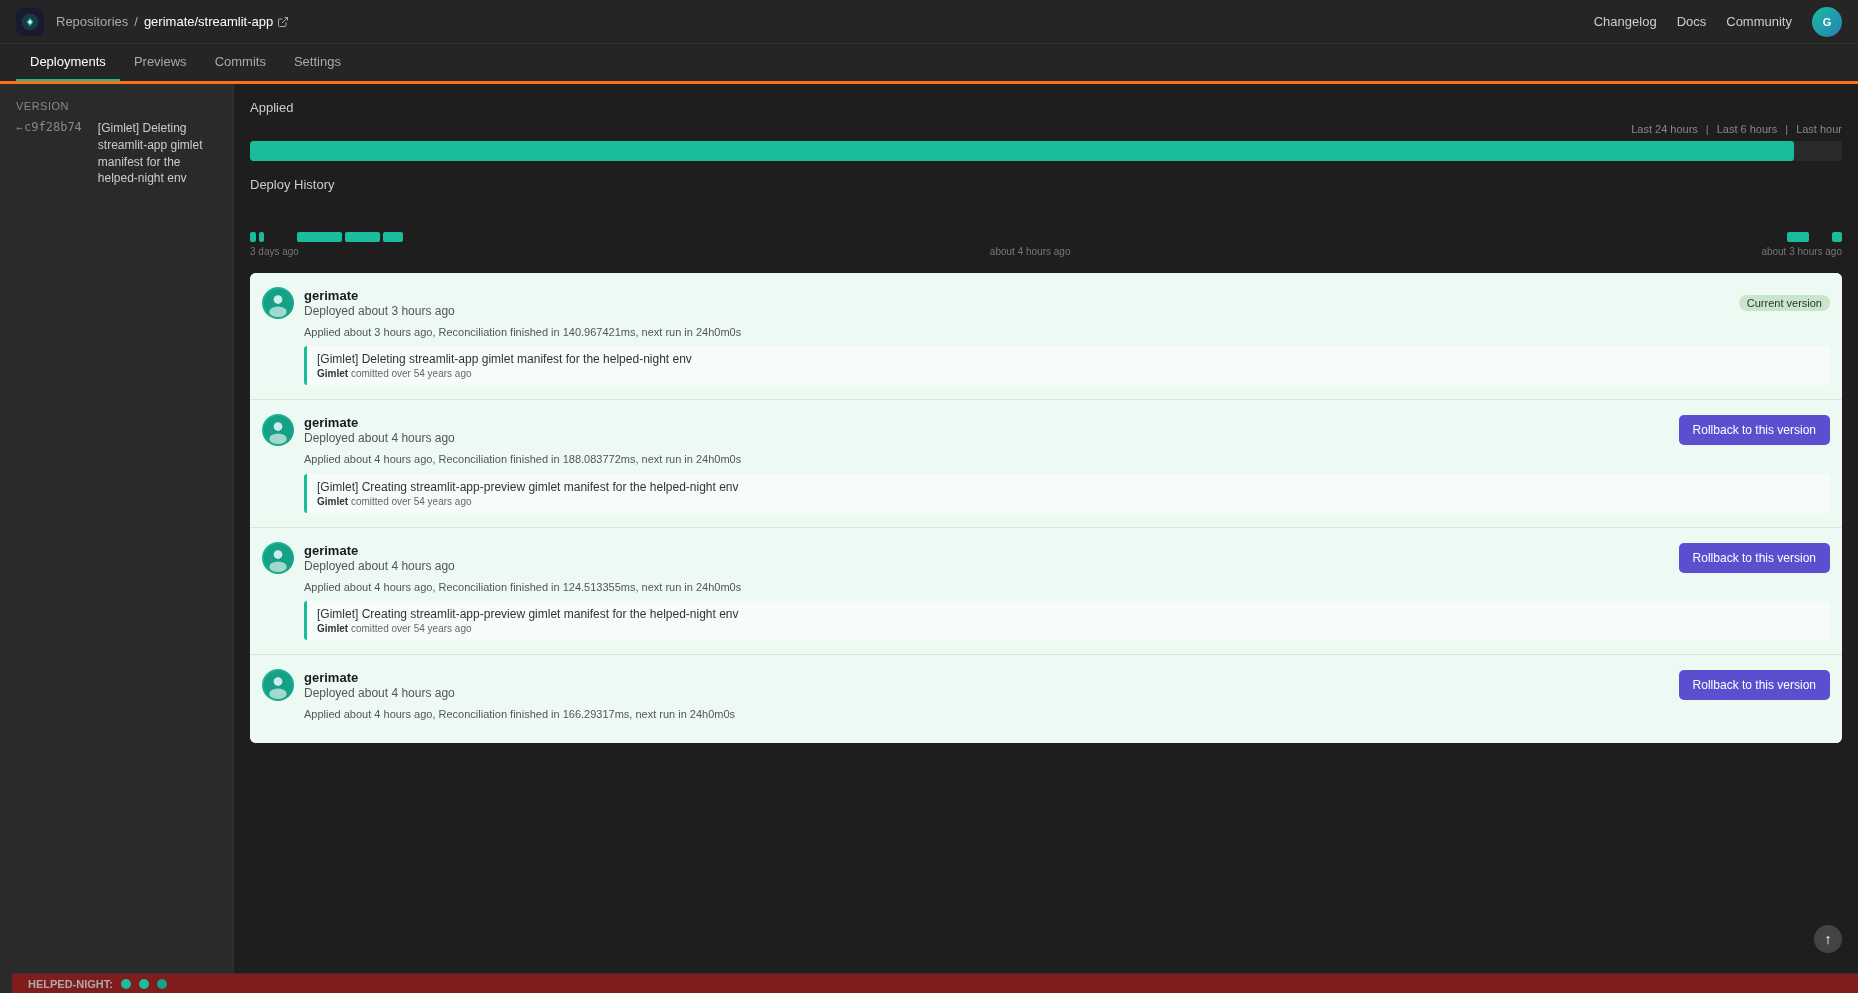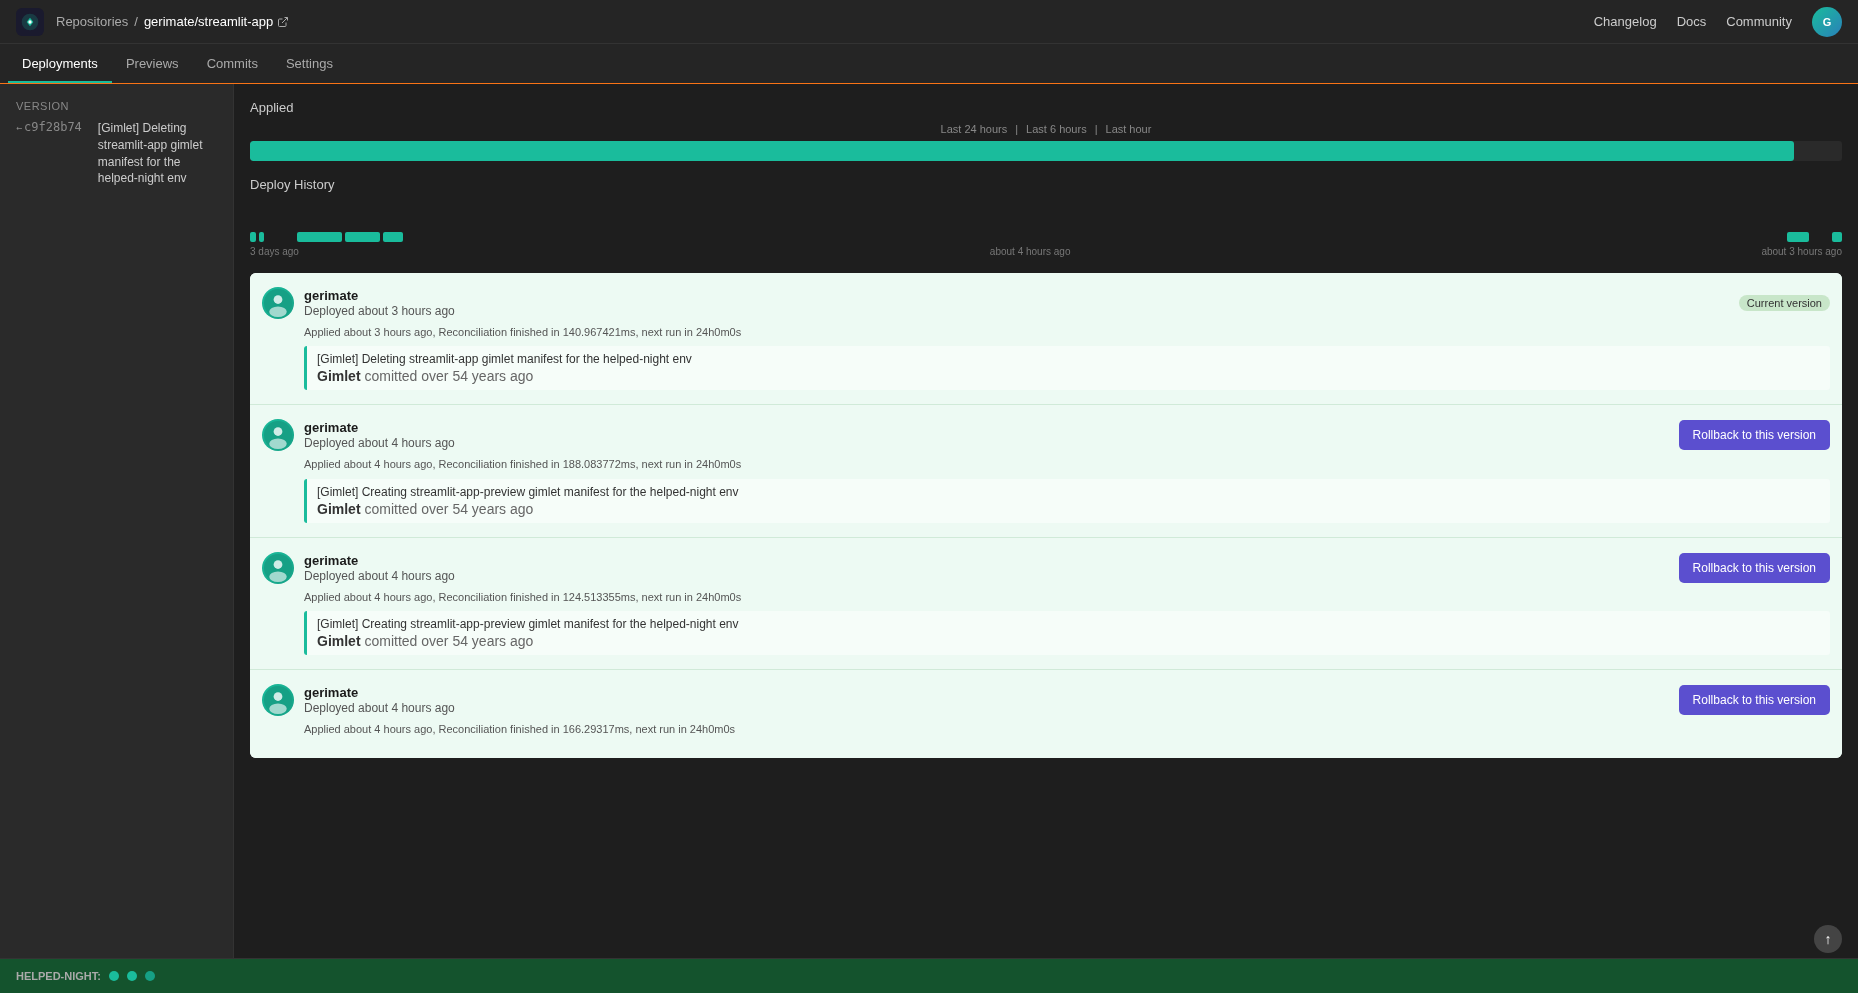--- a/index.html
+++ b/index.html
@@ -50,24 +50,24 @@
       background: linear-gradient(135deg, #1abc9c, #2980b9);
       display: flex; align-items: center; justify-content: center;
       font-size: 11px; color: #fff; font-weight: bold;
       cursor: pointer;
     }
 
     
     .subnav {
       display: flex;
       background: #252525;
-      padding: 0 8px;
-      border-bottom: 1px solid #f97316;
+      padding: 0 16px;
+      border-bottom: 3px solid #f97316;
       height: 40px;
-      align-items: center;
+      align-items: flex-start;
     }
     .subnav-tab {
       padding: 10px 14px;
       font-size: 13px;
       color: #aaa;
       cursor: pointer;
       border-bottom: 2px solid transparent;
       margin-bottom: -1px;
     }
     .subnav-tab.active {
@@ -118,21 +118,21 @@
       overflow-y: auto;
       padding: 16px;
     }
 
     
     .section-title {
       font-size: 13px; color: #ccc;
       margin-bottom: 8px;
     }
     .health-controls {
-      display: flex; justify-content: center; align-items: center;
+      display: flex; justify-content: flex-end; align-items: center;
       gap: 8px; margin-bottom: 6px;
       font-size: 11px; color: #888;
     }
     .health-controls span { cursor: pointer; }
     .health-bar-container {
       width: 100%; height: 20px;
       background: #2a2a2a;
       border-radius: 3px;
       overflow: hidden;
       margin-bottom: 16px;
@@ -220,29 +220,29 @@
     .version-reconcile { font-size: 11px; color: #555; margin-bottom: 6px; line-height: 1.4; }
 
     .commit-block {
       background: rgba(255,255,255,0.5);
       border-left: 3px solid #1abc9c;
       padding: 6px 10px;
       border-radius: 3px;
       margin-top: 4px;
     }
     .commit-block-msg { font-size: 12px; color: #333; margin-bottom: 2px; }
-    .commit-block-author { font-size: 14px; color: #666; }
+    .commit-block-author { font-size: 10px; color: #666; }
     .commit-block-author .gimlet-name { color: #333; font-weight: 600; }
 
     
     .status-bar {
       position: fixed;
-      bottom: 0; left: 0; right: 0;
-      height: 35px;
-      background: #14532d;
+      bottom: 0; left: 12px; right: 0;
+      height: 20px;
+      background: #7f1d1d;
       border-top: 1px solid #333;
       display: flex; align-items: center;
       padding: 0 16px;
       font-size: 11px; color: #aaa;
       gap: 8px;
     }
     .status-env-label { color: #aaa; font-weight: 600; font-size: 11px; }
     .dot { width: 10px; height: 10px; border-radius: 50%; display: inline-block; }
     .dot-green { background: #1abc9c; }
     .dot-teal { background: #16a085; }

